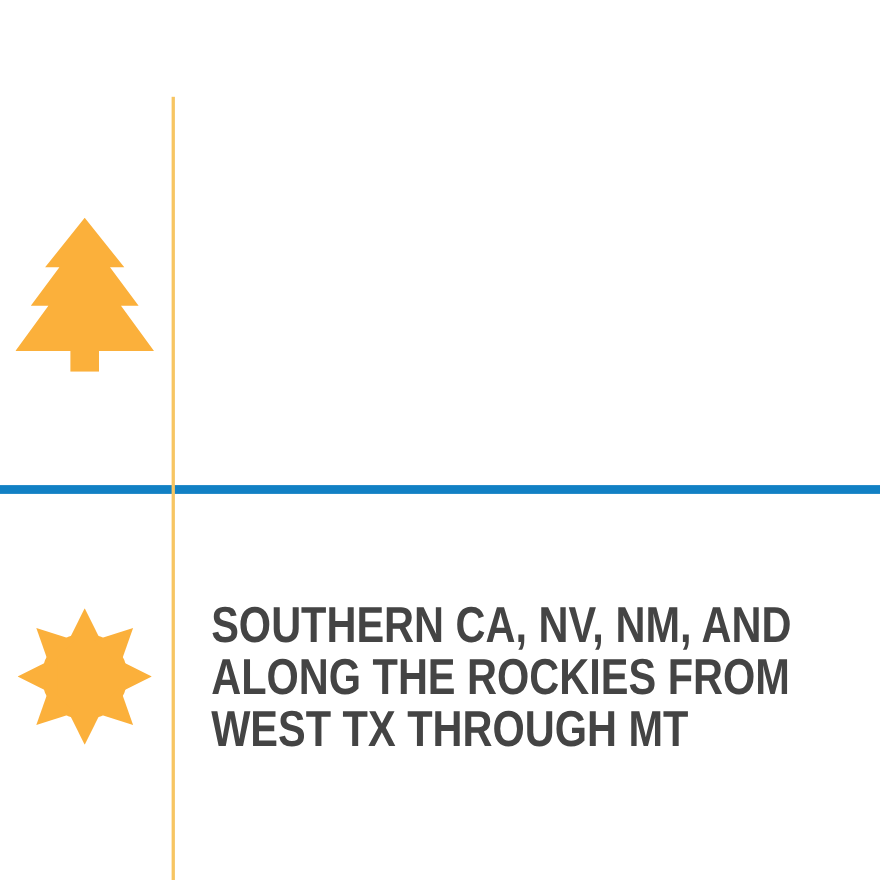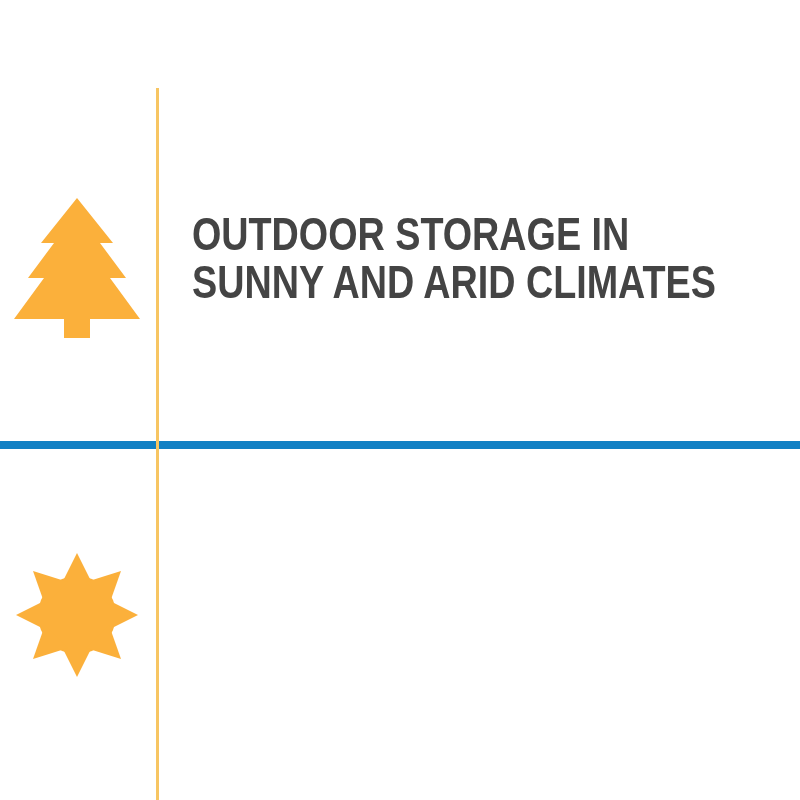--- a/index.html
+++ b/index.html
@@ -130,26 +130,20 @@
 
 
   <div class="row row-climates">
     <div class="icon-cell">
       <span class="tree-icon">
         <svg width="126" height="140" viewBox="0 0 126 140" xmlns="http://www.w3.org/2000/svg">
           <path d="M63 0 L99 45 L86 45 L112 80 L96 80 L126 121 L76 121 L76 140 L50 140 L50 121 L0 121 L30 80 L14 80 L40 45 L27 45 Z" fill="#fbb03b"></path>
         </svg>
       </span>
     </div>
-    <div class="text-cell">
-      <div class="body-text text-climates">
-        <span class="line">OUTDOOR STORAGE IN</span>
-        <span class="line">SUNNY AND ARID CLIMATES</span>
-      </div>
-    </div>
   </div>
 
   <div class="horizontal-divider"></div>
 
   <div class="row row-regions">
     <div class="icon-cell">
       <span class="sun-icon">
         <svg width="122" height="124" viewBox="0 0 122 124" xmlns="http://www.w3.org/2000/svg">
           <g fill="#fbb03b">
             <circle cx="61" cy="62" r="39"></circle>
@@ -158,17 +152,24 @@
             <polygon points="0,62 36,44 36,80"></polygon>
             <polygon points="122,62 86,80 86,44"></polygon>
             <polygon points="17,18 52,29 29,52"></polygon>
             <polygon points="105,106 70,95 93,72"></polygon>
             <polygon points="105,18 93,52 70,29"></polygon>
             <polygon points="17,106 29,72 52,95"></polygon>
           </g>
         </svg>
       </span>
     </div>
+    <div class="text-cell">
+      <div class="body-text text-regions">
+        <span class="line">SOUTHERN CA, NV, NM, AND</span>
+        <span class="line">ALONG THE ROCKIES FROM</span>
+        <span class="line">WEST TX THROUGH MT</span>
+      </div>
+    </div>
   </div>
 
   <div class="vertical-divider"></div>
 
 </div>
 
 </body></html>

